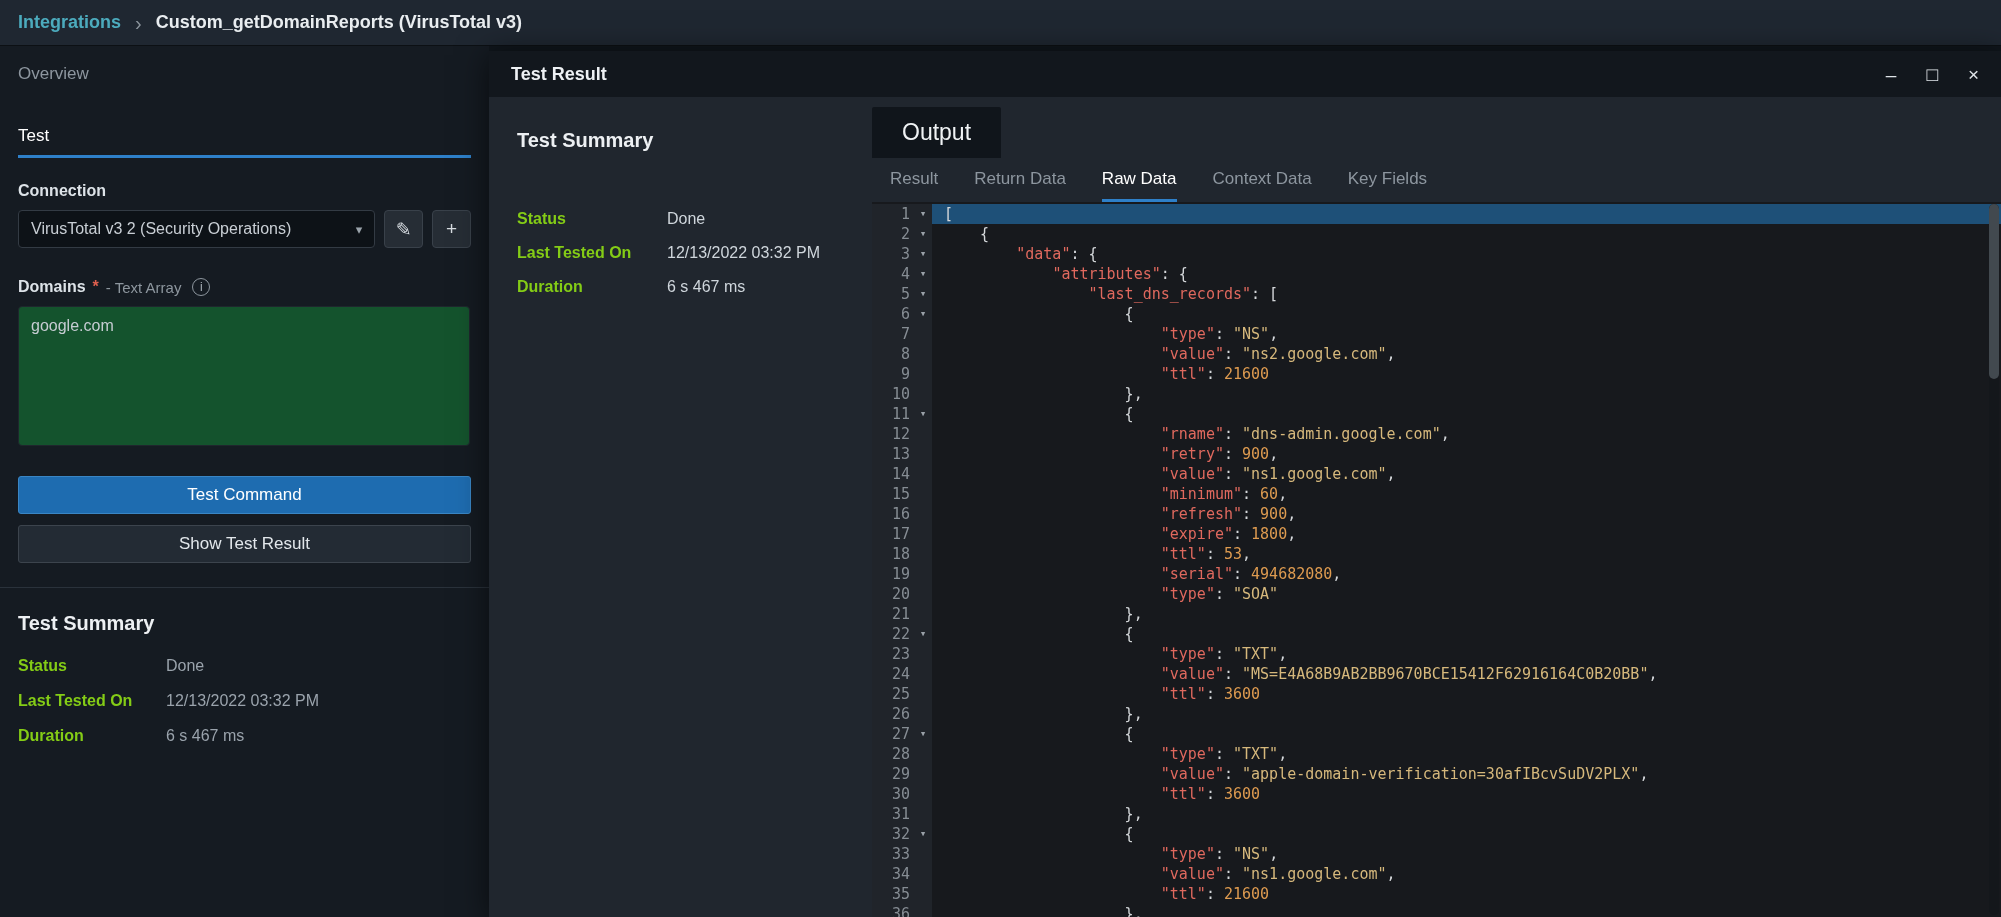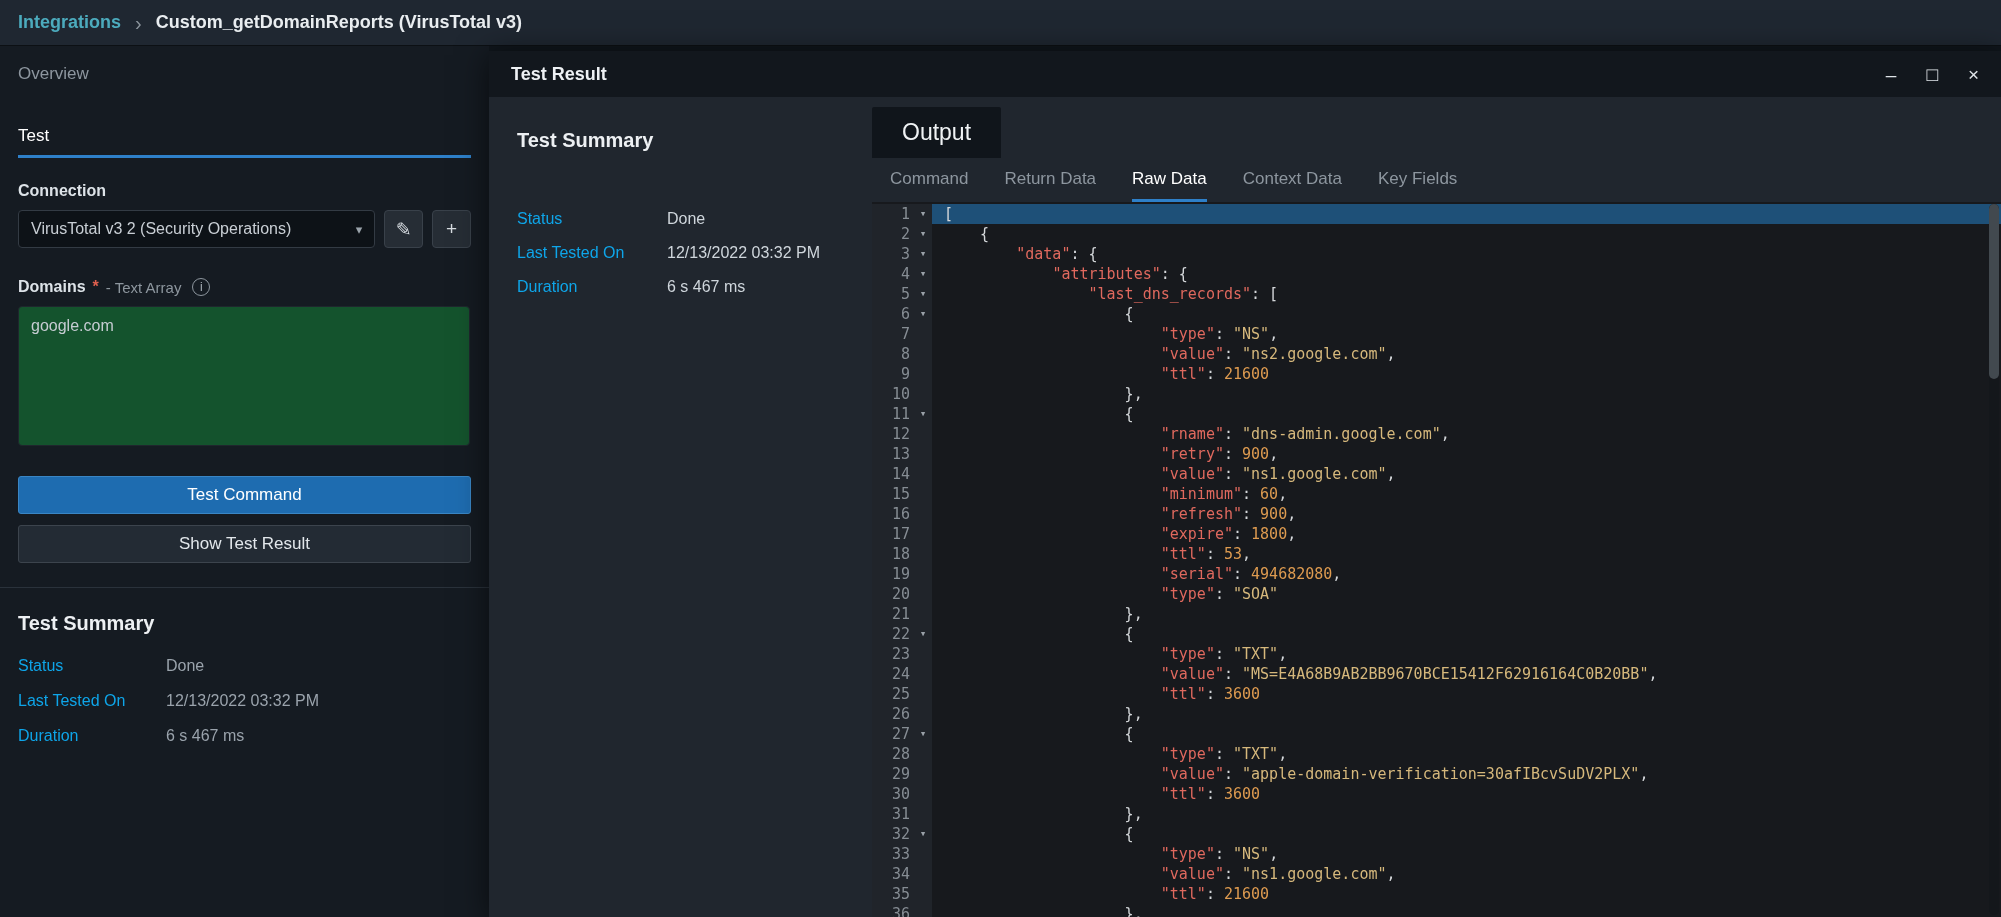--- a/index.html
+++ b/index.html
@@ -54,21 +54,21 @@
     border-radius: 4px; color: #c6ccd2; font-size: 16px; padding: 10px 12px;
     resize: none; font-family: "Liberation Sans", sans-serif; outline: none;
   }
   .btn-row { display: flex; gap: 11px; margin-top: 26px; flex-direction: column; }
   .btn { height: 38px; font-size: 17px; padding: 0 16px; border-radius: 3px; cursor: pointer; font-family: "Liberation Sans", sans-serif; }
   .btn.primary   { background: #1e6cb0; border: 1px solid #3a86c4; color: #ffffff; }
   .btn.secondary { background: #232b34; border: 1px solid #3c444d; color: #e2e7eb; }
   .lp-divider { margin: 24px -18px 0; border-top: 1px solid #2a323b; }
   .summary-title { font-size: 20px; font-weight: 700; color: #edf0f3; margin: 24px 0 22px; }
   .ms-row { display: flex; margin-bottom: 17px; font-size: 16px; }
-  .ms-row .lbl { width: 148px; flex: none; font-weight: 400; color: #0ea5e9; }
+  .ms-row .lbl { width: 148px; flex: none; font-weight: 700; color: #84cc16; }
   .left-panel .ms-row .val { color: #9aa3ac; }
 
   
   .modal {
     position: absolute; top: 51px; left: 489px; right: 0; bottom: 0;
     background: #20262e; display: flex; flex-direction: column;
     box-shadow: 0 4px 30px rgba(0,0,0,0.6);
   }
   .modal-titlebar {
     height: 46px; flex: none; background: #12171d; display: flex;
@@ -212,21 +212,21 @@
             <div class="ms-row">
               <span class="lbl">Duration</span>
               <span class="val">6 s 467 ms</span>
             </div>
           </div>
       </div>
 
       <div class="modal-output">
         <div class="output-tab">Output</div>
         <div class="sub-tabs">
-            <div class="sub-tab">Command</div>
+            <div class="sub-tab">Result</div>
             <div class="sub-tab">Return Data</div>
             <div class="sub-tab active">Raw Data</div>
             <div class="sub-tab">Context Data</div>
             <div class="sub-tab">Key Fields</div>
           </div>
         <div class="editor">
           <div class="code-area">
               <div class="code-line hl-line">
                 <span class="gutter-num">1</span>
                 <span class="fold">▾</span>

